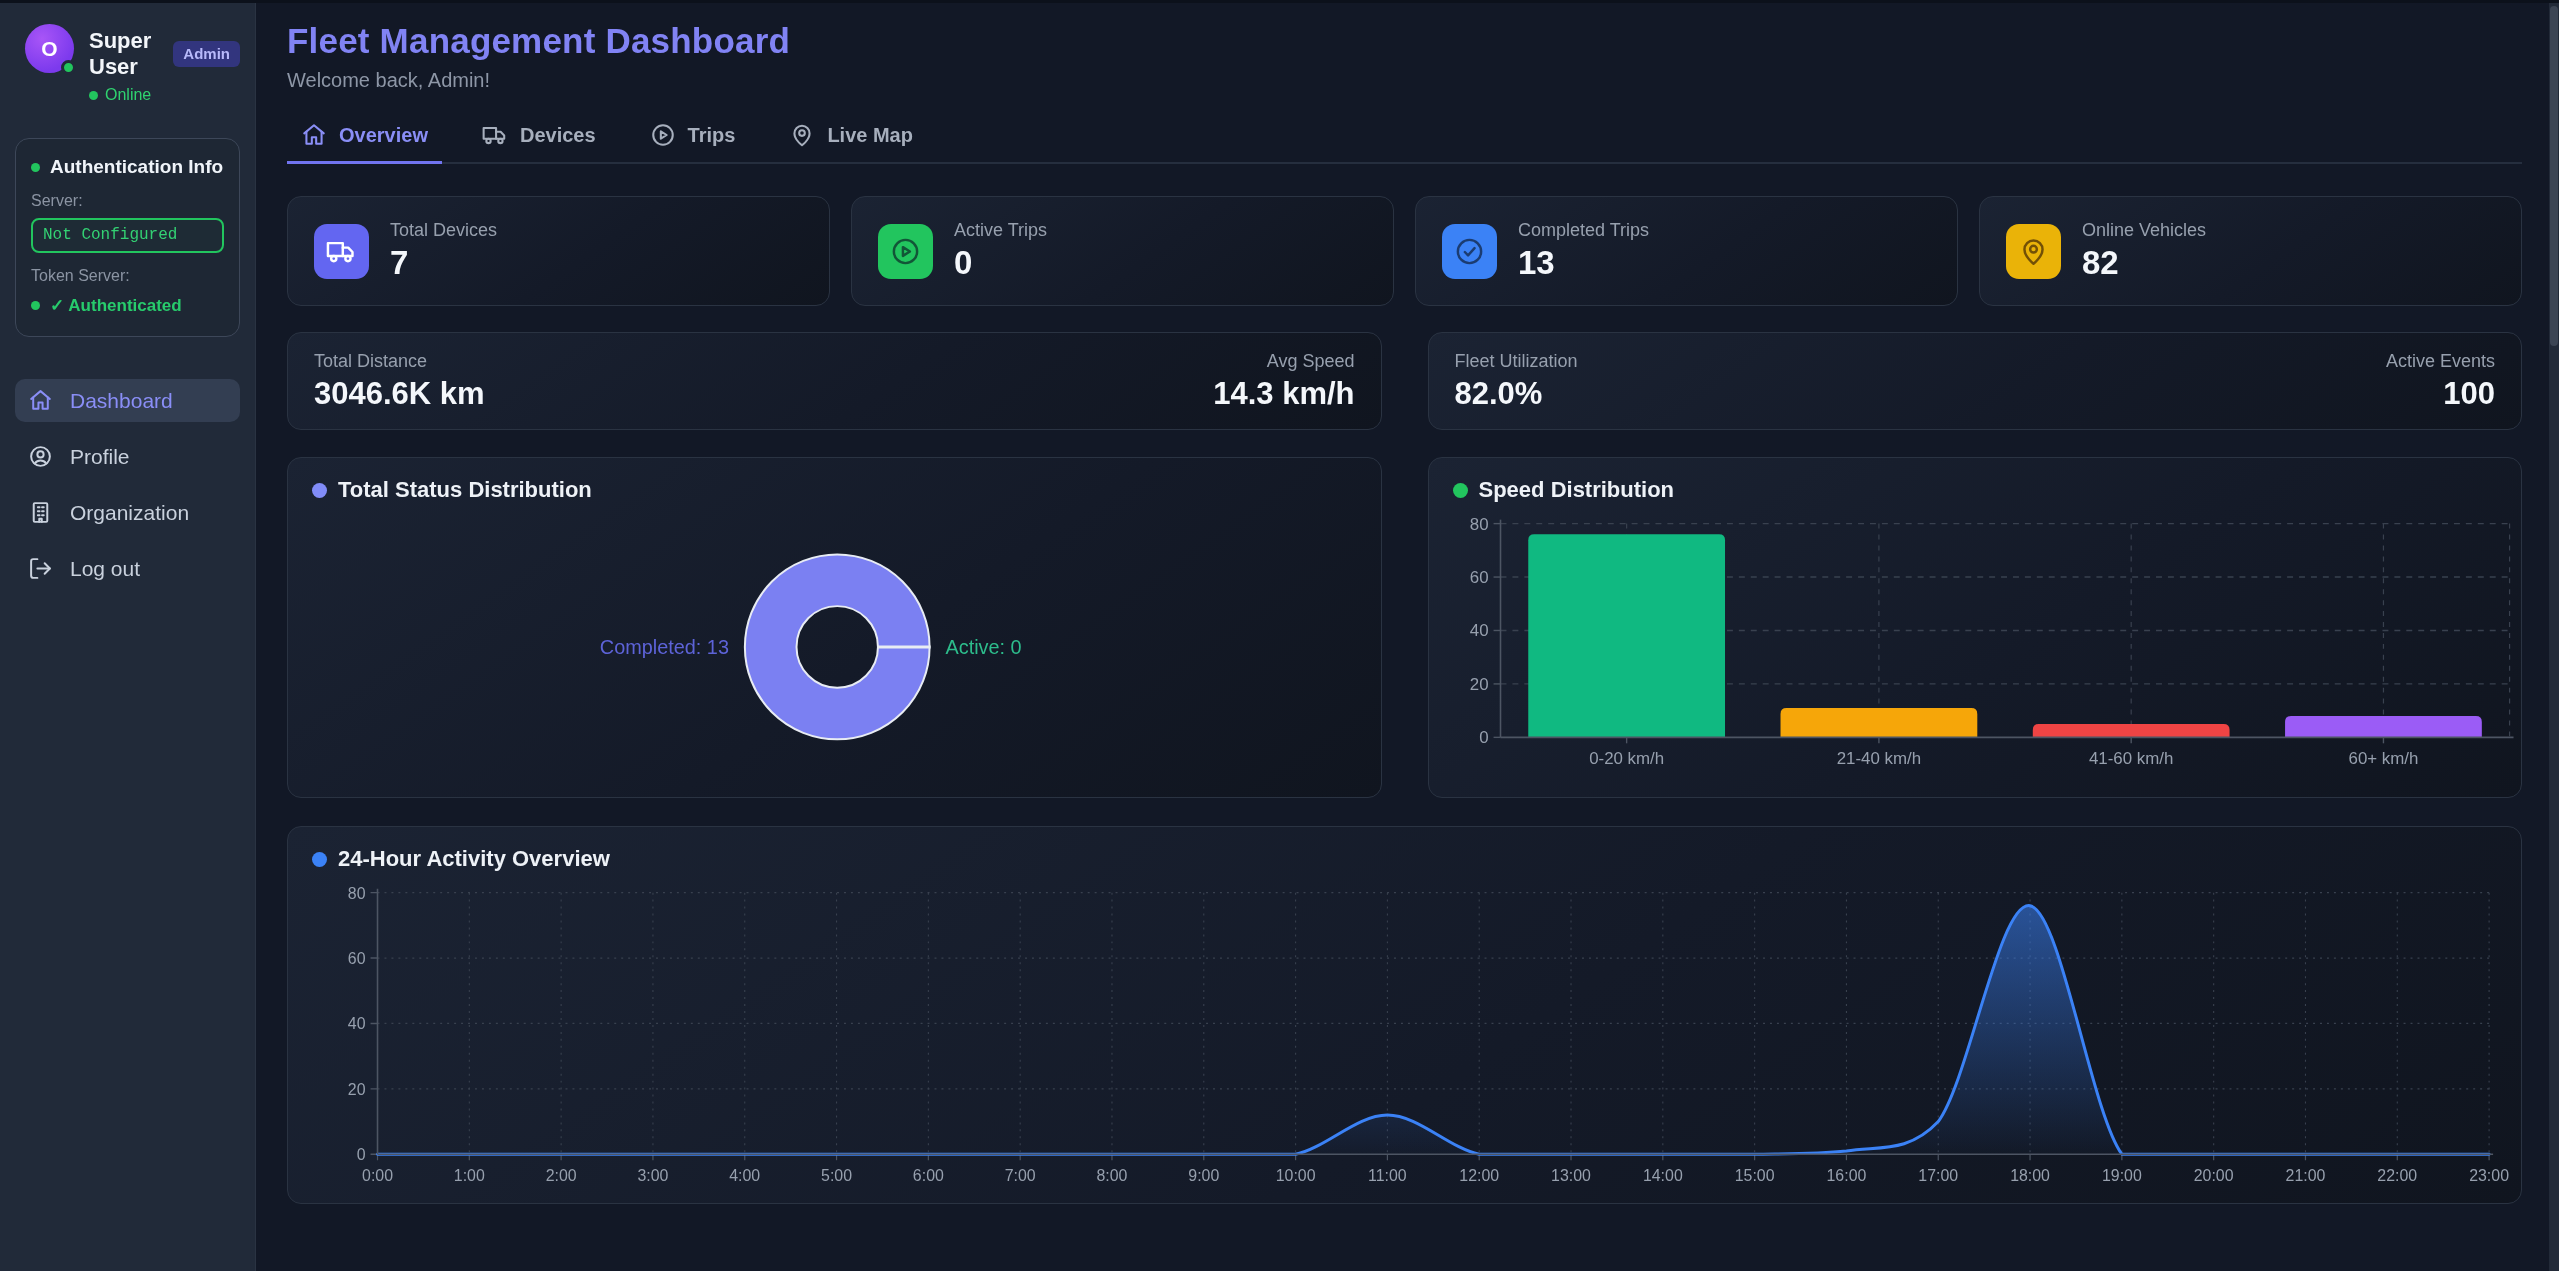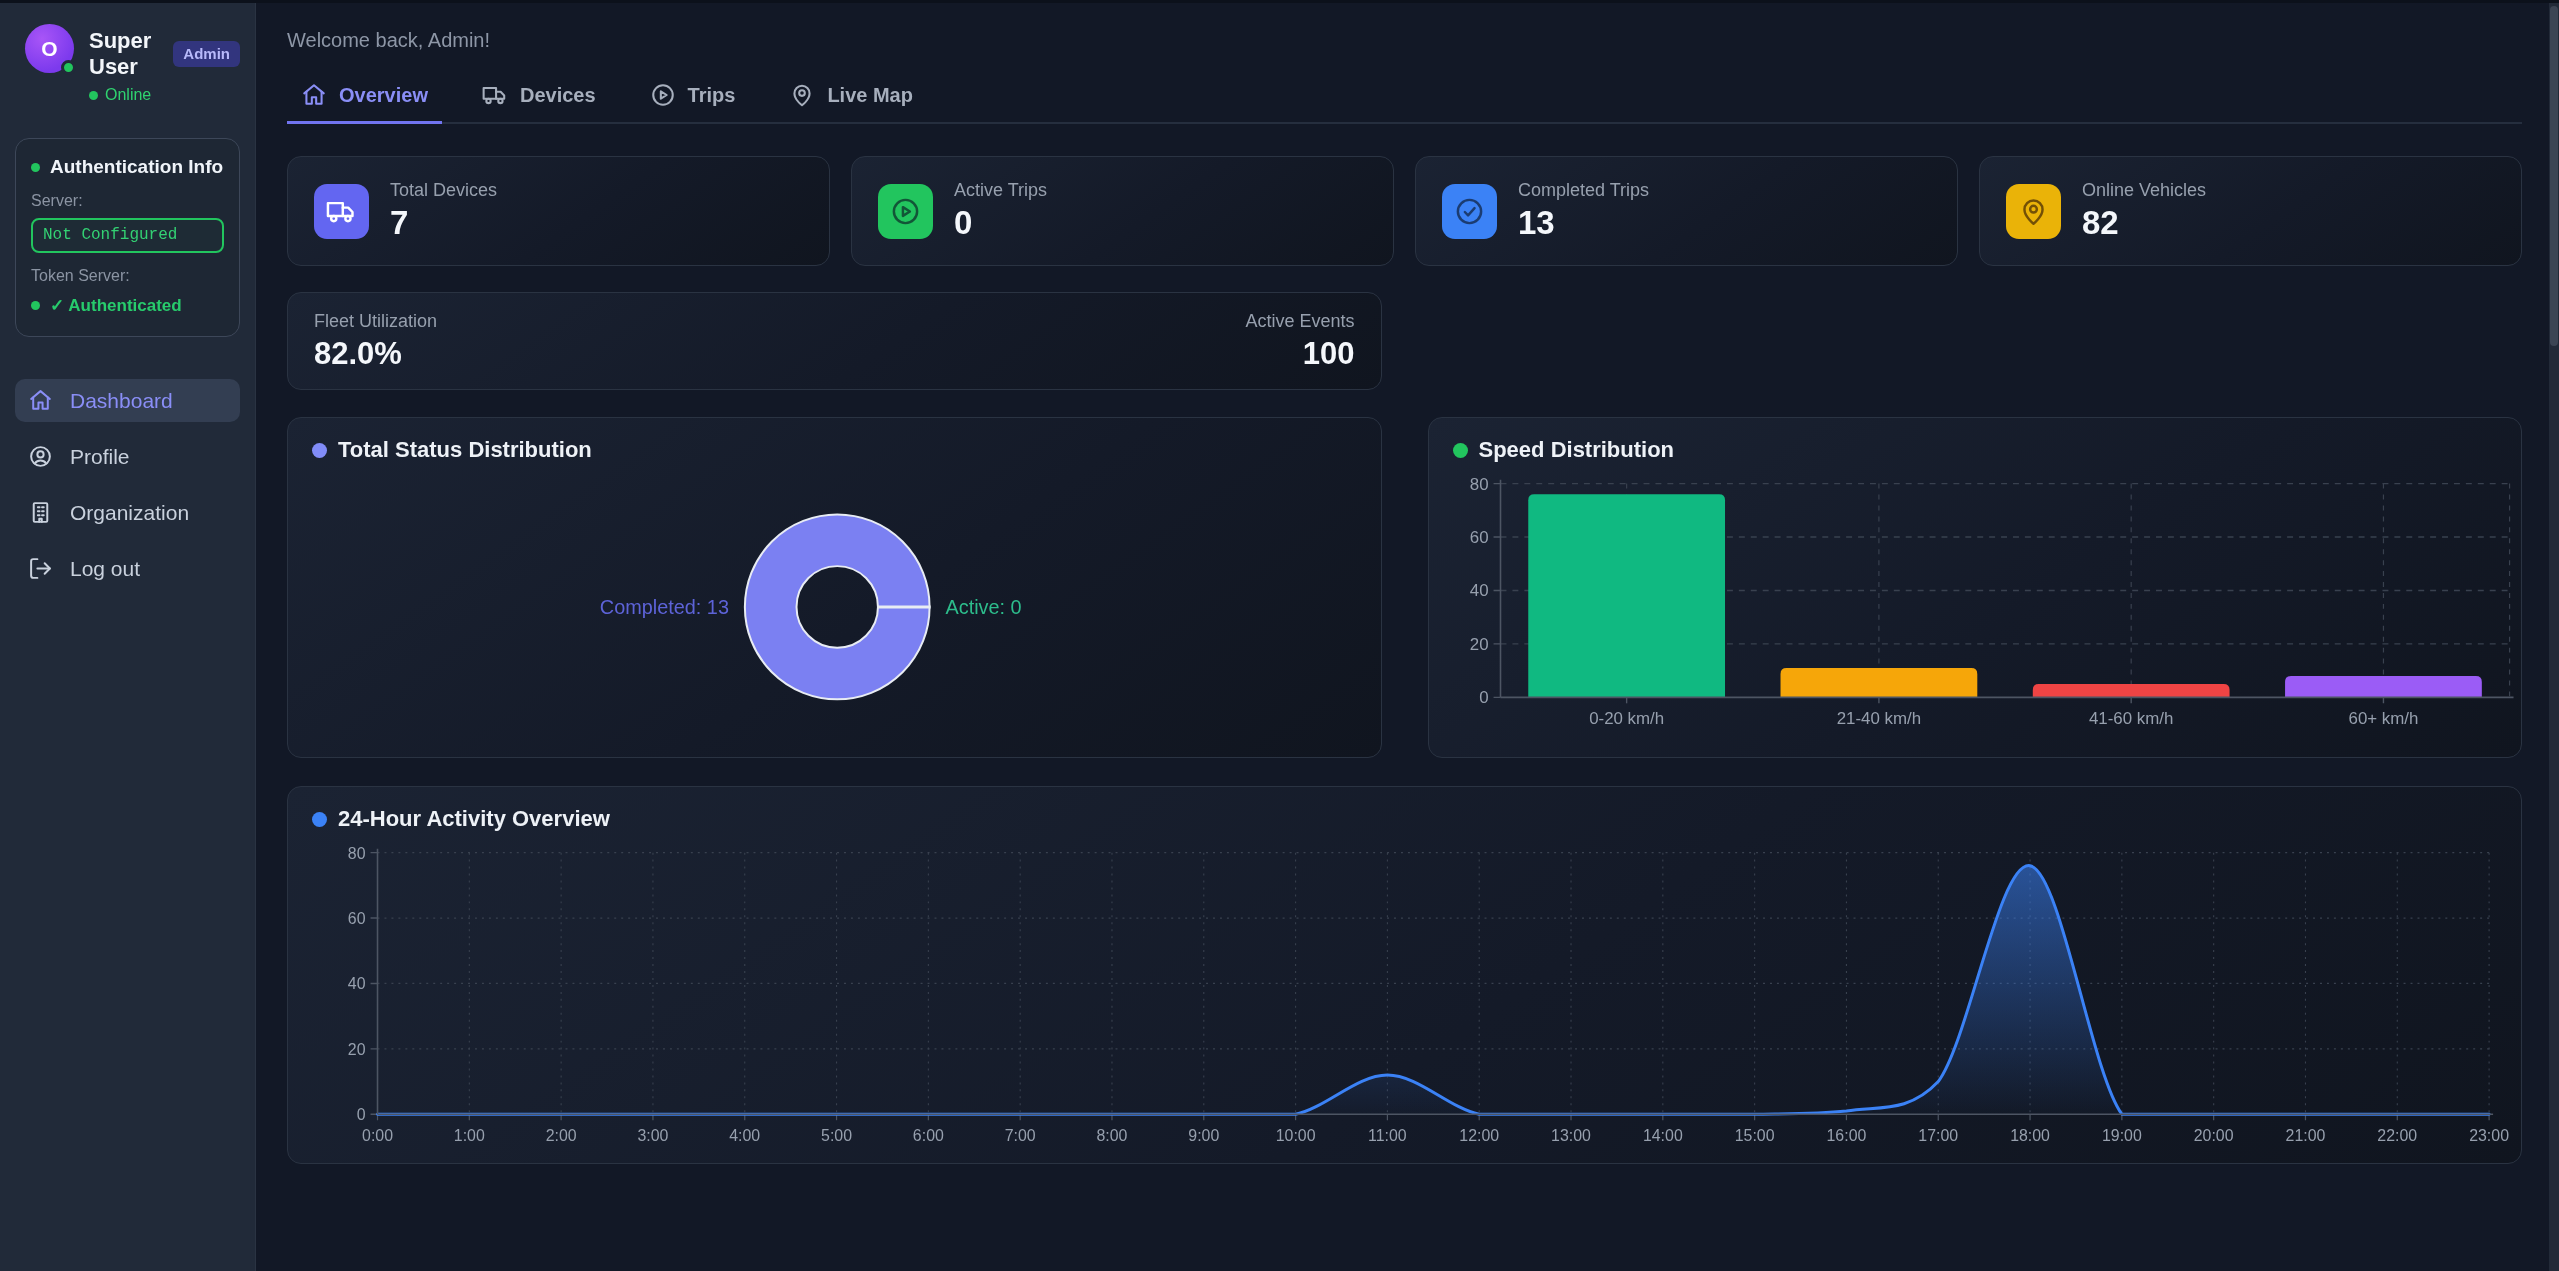--- a/index.html
+++ b/index.html
@@ -162,20 +162,21 @@
           <path d="M9 21H5a2 2 0 0 1-2-2V5a2 2 0 0 1 2-2h4"></path>
           <path d="M16 17l5-5-5-5"></path>
           <path d="M21 12H9"></path>
         </svg>
       <span>Log out</span>
     </div>
   </nav>
 </aside>
 
 <main class="main">
+  <h1 class="page-title">Fleet Management Dashboard</h1>
   <div class="subtitle">Welcome back, Admin!</div>
 
   <div class="tabs">
     <div class="tab active">
       <svg class="icon" viewBox="0 0 24 24">
           <path d="M3 10.5 12 3l9 7.5"></path>
           <path d="M5 9v11h5v-6h4v6h5V9"></path>
         </svg>
       <span>Overview</span>
     </div>
@@ -251,20 +252,30 @@
           </svg>
       </div>
       <div>
         <div class="stat-label">Online Vehicles</div>
         <div class="stat-value">82</div>
       </div>
     </div>
   </div>
 
   <div class="metrics-row">
+    <div class="card-base metric-card">
+      <div>
+        <div class="stat-label">Total Distance</div>
+        <div class="metric-value">3046.6K km</div>
+      </div>
+      <div class="metric-right">
+        <div class="stat-label">Avg Speed</div>
+        <div class="metric-value">14.3 km/h</div>
+      </div>
+    </div>
     <div class="card-base metric-card">
       <div>
         <div class="stat-label">Fleet Utilization</div>
         <div class="metric-value">82.0%</div>
       </div>
       <div class="metric-right">
         <div class="stat-label">Active Events</div>
         <div class="metric-value">100</div>
       </div>
     </div>

